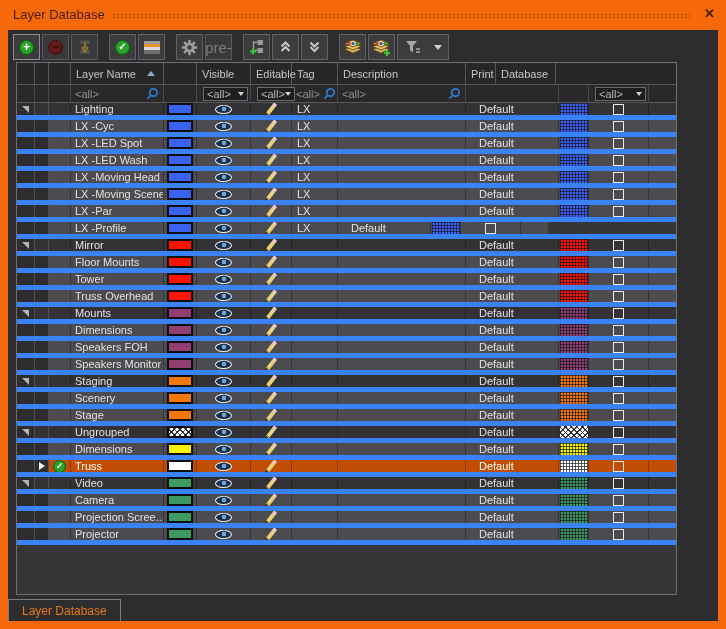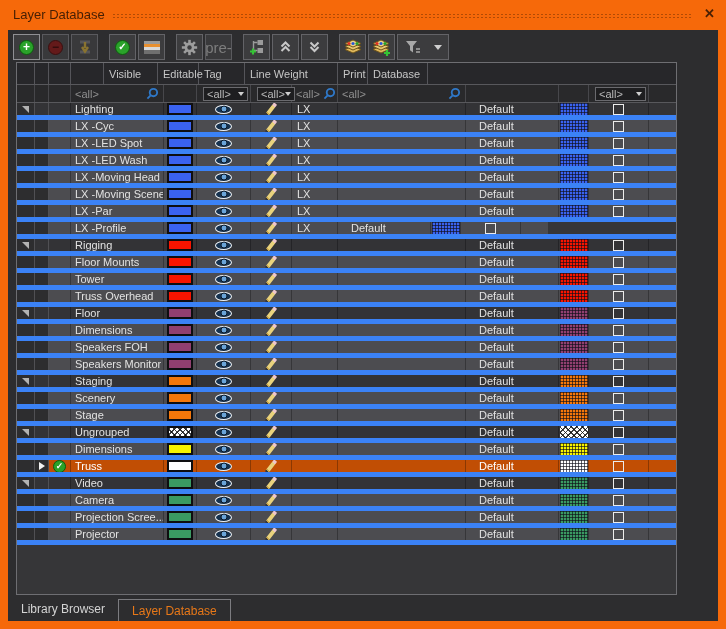--- a/index.html
+++ b/index.html
@@ -199,25 +199,29 @@
           </svg>
         <span class="caret"></span>
       </div>
     </div>
 
     <div class="table">
       <div class="hrow">
         <div class="hcell c0 nopad"></div>
         <div class="hcell c1 nopad"></div>
         <div class="hcell c2 nopad"></div>
+        <div class="hcell cname">
+            <span>Layer Name</span>
+            <span class="sort-up"></span>
+          </div>
         <div class="hcell cswatch nopad"></div>
         <div class="hcell cvis">Visible</div>
         <div class="hcell cedit">Editable</div>
         <div class="hcell ctag">Tag</div>
-        <div class="hcell clw" style="padding-left:5px">Line Weight</div>
+        <div class="hcell cdesc">Description</div>
         <div class="hcell cprint">Print</div>
         <div class="hcell cgrey">Database</div>
         <div class="hcell cfill nopad" style="border-right:none"></div>
       </div>
 
       <div class="frow">
         <div class="fcell c0"></div>
         <div class="fcell c1"></div>
         <div class="fcell c2"></div>
         <div class="fcell cname">
@@ -466,21 +470,21 @@
               <span class="cb"></span>
             </div>
     <div class="cell cfill body-bg" style="border-right:none"></div>
   </div>
           <div class="row group">
     <div class="cell c0 dark">
               <span class="expander"></span>
             </div>
     <div class="cell c1 dark"></div>
     <div class="cell c2 body-bg" style="justify-content:center"></div>
-    <div class="cell cname body-bg">Rigging</div>
+    <div class="cell cname body-bg">Mirror</div>
     <div class="cell cswatch body-bg">
               <span class="swatch" style="background: rgb(248, 20, 0);"></span>
             </div>
     <div class="cell cvis body-bg">
               <span class="eye"></span>
             </div>
     <div class="cell cedit body-bg">
               <span class="pencil"></span>
             </div>
     <div class="cell ctag body-bg"></div>
@@ -568,21 +572,21 @@
               <span class="cb"></span>
             </div>
     <div class="cell cfill body-bg" style="border-right:none"></div>
   </div>
           <div class="row group">
     <div class="cell c0 dark">
               <span class="expander"></span>
             </div>
     <div class="cell c1 dark"></div>
     <div class="cell c2 body-bg" style="justify-content:center"></div>
-    <div class="cell cname body-bg">Floor</div>
+    <div class="cell cname body-bg">Mounts</div>
     <div class="cell cswatch body-bg">
               <span class="swatch" style="background: rgb(145, 63, 112);"></span>
             </div>
     <div class="cell cvis body-bg">
               <span class="eye"></span>
             </div>
     <div class="cell cedit body-bg">
               <span class="pencil"></span>
             </div>
     <div class="cell ctag body-bg"></div>
@@ -929,17 +933,16 @@
     <div class="cell cgrey body-bg">
               <span class="cb"></span>
             </div>
     <div class="cell cfill body-bg" style="border-right:none"></div>
   </div>
         </div>
       <div class="table-footer"></div>
     </div>
 
     <div class="tabbar">
-      <div class="tab inactive">Library Browser</div>
       <div class="tab active">Layer Database</div>
     </div>
   </div>
 </div>
 
 </body></html>

